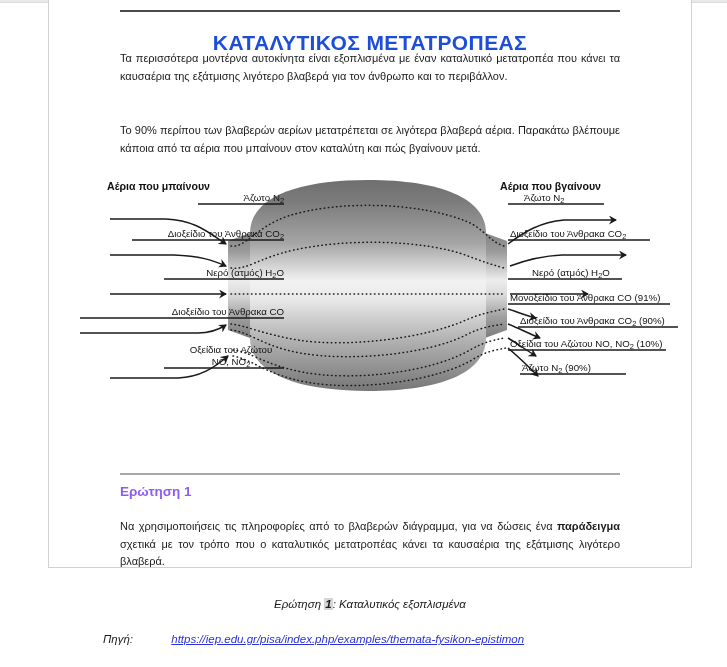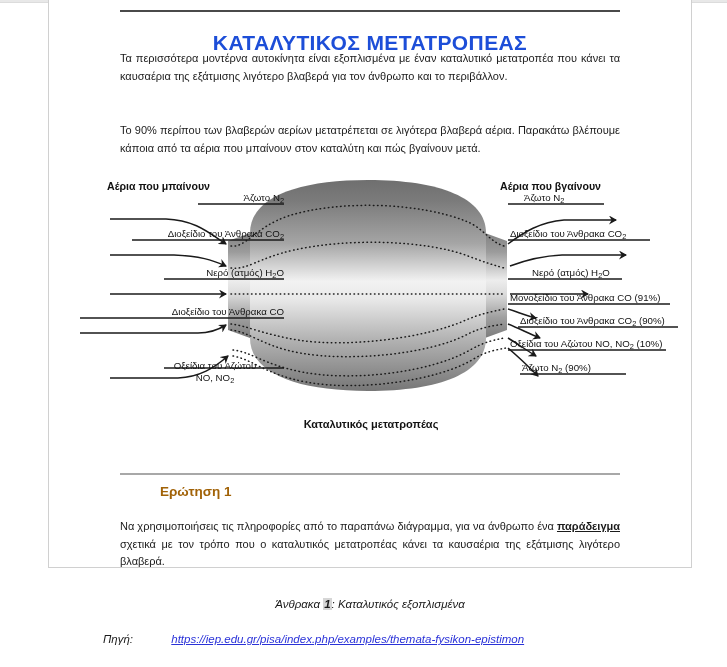--- a/index.html
+++ b/index.html
@@ -81,22 +81,21 @@
   #para-1 { top: 50px; }
   #para-2 { top: 122px; }
   #q-text  { top: 518px; }
 
   .q-heading {
     position: absolute;
     left: 120px;
     top: 484px;
     font-size: 13.5px;
     font-weight: bold;
-    color: #a16207;
-    margin-left: 40px;
+    color: #8b5cf6;
   }
 
   
   #diagram {
     position: absolute;
     left: 48px;
     top: 178px;
     width: 644px;
     height: 268px;
   }
@@ -157,21 +156,21 @@
     font-style: italic;
     color: #1b1b1b;
     white-space: nowrap;
   }
   .source-line a {
     color: #2a32d8;
     text-decoration: underline;
     font-style: italic;
     margin-left: 35px;
   }
-  b.strong { font-weight: bold; text-decoration: underline; }
+  b.strong { font-weight: bold; }
 </style>
 </head>
 <body>
 
 <div id="top-edge"></div>
 
 <div id="page-frame"></div>
 
 <div class="rule-top"></div>
 
@@ -271,34 +270,33 @@
       <line x1="470" y1="149" x2="630" y2="149"></line>
       <line x1="460" y1="172" x2="618" y2="172"></line>
       <line x1="472" y1="196" x2="578" y2="196"></line>
     </g>
   </svg>
 
   <div class="gas-label in" style="left:136px; top:14px; width:100px;">Άζωτο N<sub>2</sub></div>
   <div class="gas-label in" style="left:70px; top:50px; width:166px;">Διοξείδιο του Άνθρακα CO<sub>2</sub></div>
   <div class="gas-label in" style="left:102px; top:89px; width:134px;">Νερό (ατμός) H<sub>2</sub>O</div>
   <div class="gas-label in" style="left:18px; top:128px; width:218px;">Διοξείδιο του Άνθρακα CO</div>
-  <div class="gas-label in" style="left:100px; top:166px; width:134px; text-align:center;margin-top:16px;">Οξείδια του Αζώτου<br>NO, NO<sub>2</sub></div>
+  <div class="gas-label in" style="left:116px; top:166px; width:134px; text-align:center;">Οξείδια του Αζώτου<br>NO, NO<sub>2</sub></div>
 
   <div class="gas-label out" style="left:476px; top:14px;">Άζωτο N<sub>2</sub></div>
   <div class="gas-label out" style="left:462px; top:50px;">Διοξείδιο του Άνθρακα CO<sub>2</sub></div>
   <div class="gas-label out" style="left:484px; top:89px;">Νερό (ατμός) H<sub>2</sub>O</div>
   <div class="gas-label out" style="left:462px; top:114px;">Μονοξείδιο του Άνθρακα CO (91%)</div>
   <div class="gas-label out" style="left:472px; top:137px;text-align:center;">Διοξείδιο του Άνθρακα CO<sub>2</sub> (90%)</div>
   <div class="gas-label out" style="left:462px; top:160px;">Οξείδια του Αζώτου NO, NO<sub>2</sub> (10%)</div>
   <div class="gas-label out" style="left:474px; top:184px;">Άζωτο N<sub>2</sub> (90%)</div>
 
-  <div class="converter-caption">Καταλυτικός μετατροπέας</div>
 </div>
 
 <div class="rule-mid"></div>
 
 <div class="q-heading">Ερώτηση 1</div>
 
-<p class="body-text" id="q-text"><span>Να χρησιμοποιήσεις τις πληροφορίες από το παραπάνω διάγραμμα, για να άνθρωπο ένα </span><b class="strong">παράδειγμα</b><span> σχετικά με τον τρόπο που ο καταλυτικός μετατροπέας κάνει τα καυσαέρια της εξάτμισης λιγότερο βλαβερά.</span></p>
-
-<div class="fig-caption"><span>Άνθρακα </span><span class="field-num">1</span><span>: Καταλυτικός εξοπλισμένα</span></div>
+<p class="body-text" id="q-text"><span>Να χρησιμοποιήσεις τις πληροφορίες από το βλαβερών διάγραμμα, για να δώσεις ένα </span><b class="strong">παράδειγμα</b><span> σχετικά με τον τρόπο που ο καταλυτικός μετατροπέας κάνει τα καυσαέρια της εξάτμισης λιγότερο βλαβερά.</span></p>
+
+<div class="fig-caption"><span>Ερώτηση </span><span class="field-num">1</span><span>: Καταλυτικός εξοπλισμένα</span></div>
 
 <div class="source-line"><span>Πηγή: </span><a href="#">https://iep.edu.gr/pisa/index.php/examples/themata-fysikon-epistimon</a></div>
 
 </body></html>

